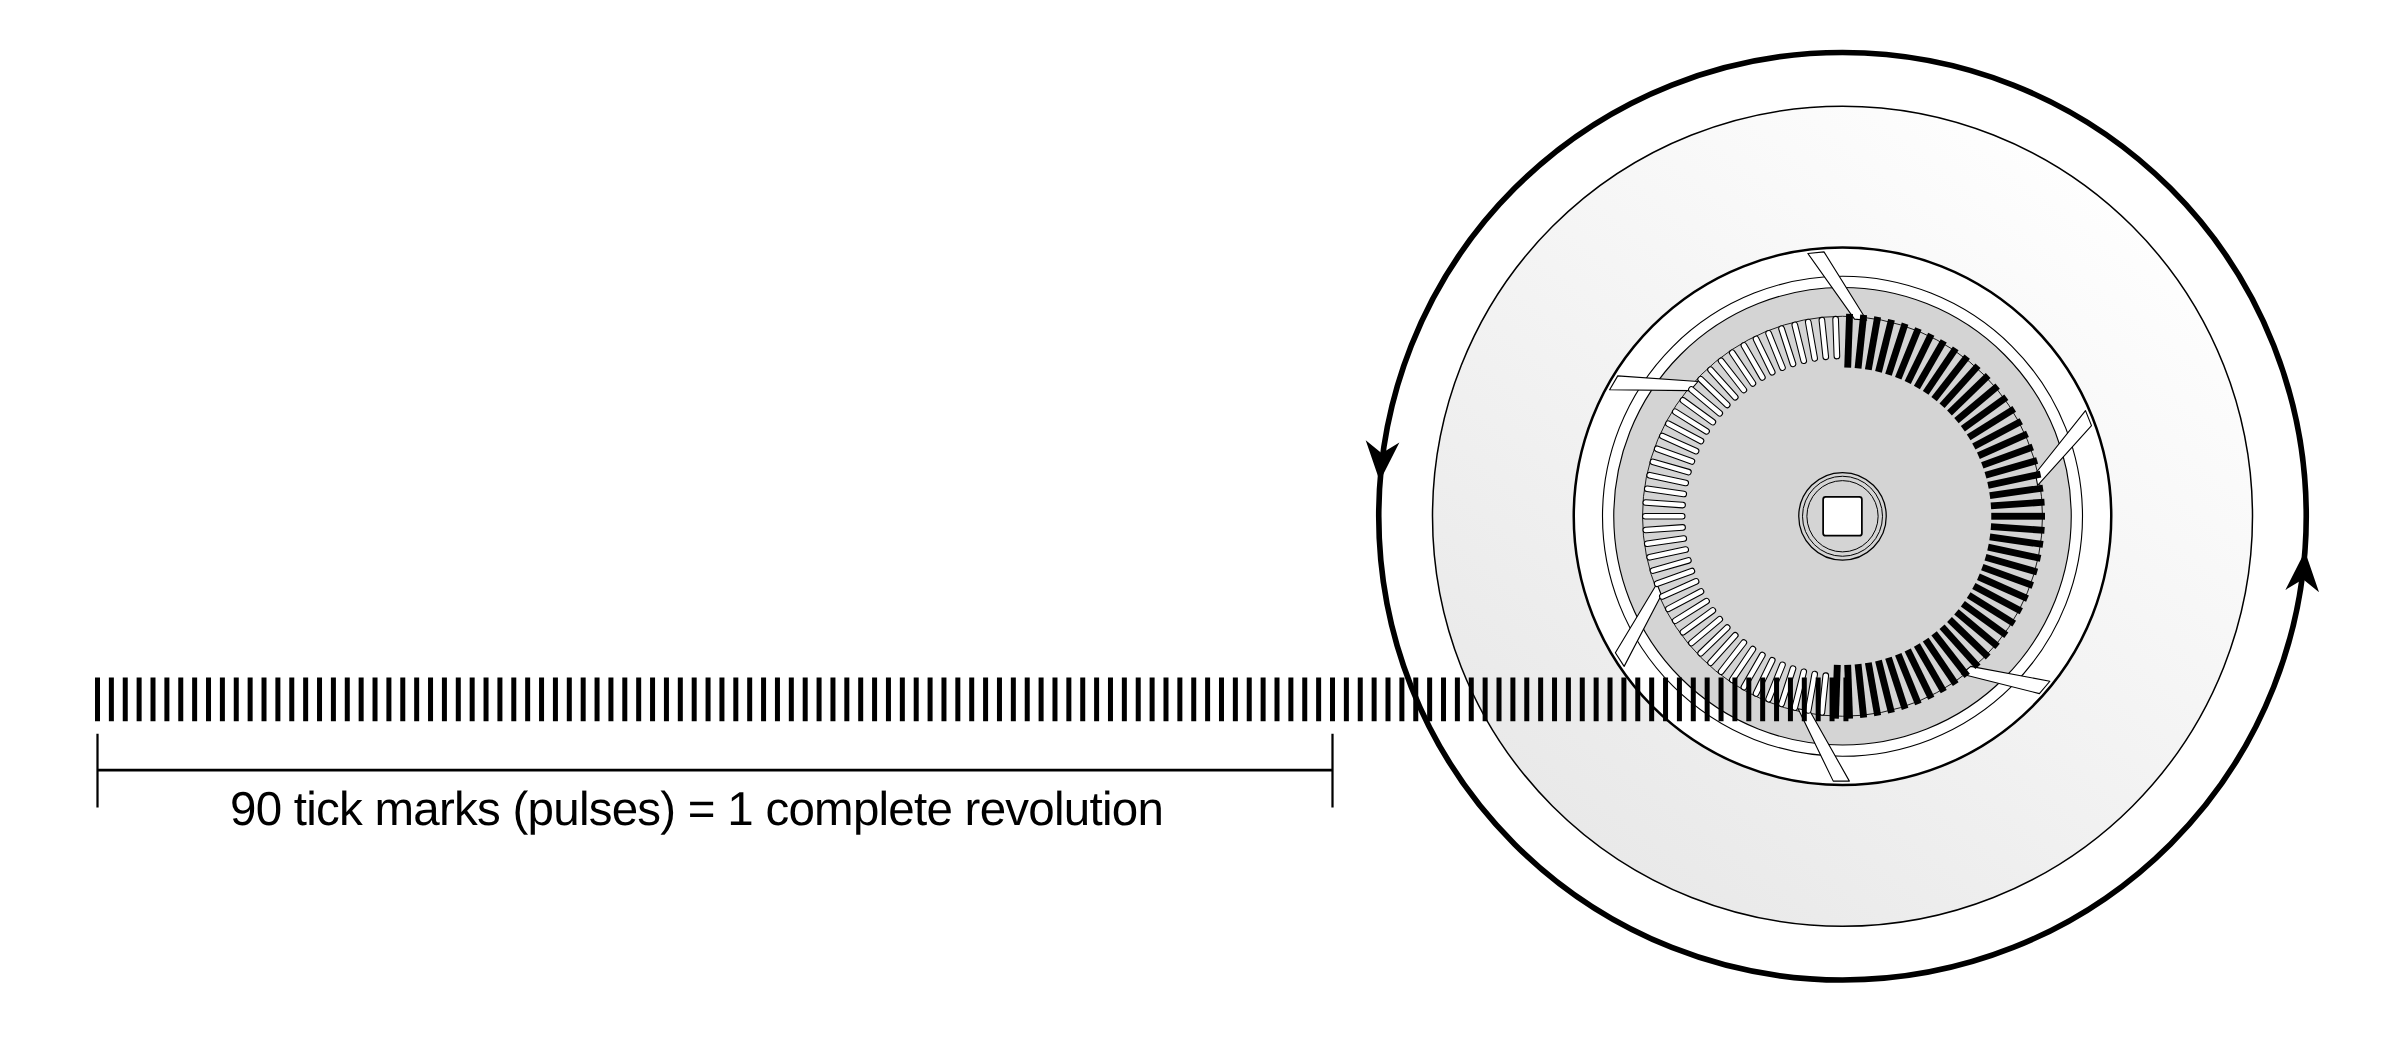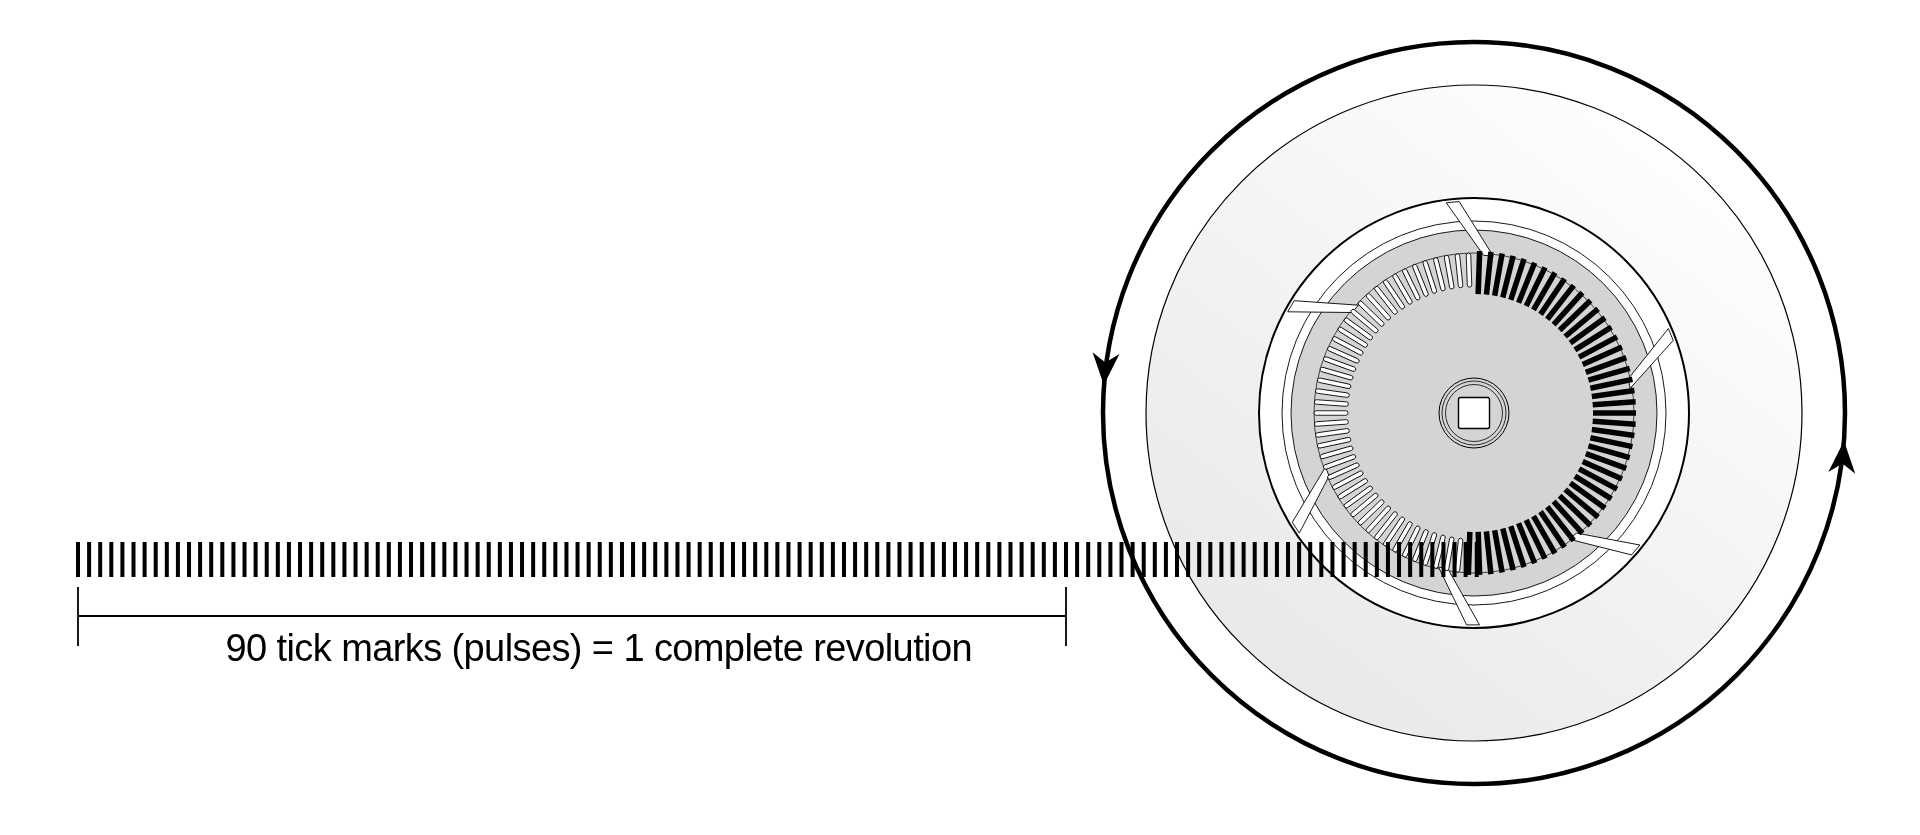--- a/index.html
+++ b/index.html
@@ -15,22 +15,22 @@
     width:1920px;height:835px;background:var(--bg);
     position:relative;overflow:hidden;
     font-family:"Liberation Sans","DejaVu Sans",sans-serif;
   }
   #stage{position:absolute;left:0;top:0;width:1920px;height:835px;}
   svg{display:block;}
   .grad-light{stop-color:var(--grad-light);}
   .grad-shade{stop-color:var(--grad-shade);}
   .ink-stroke{stroke:var(--ink);}
   .caption{
-    position:absolute;left:172px;top:629px;width:800px;
-    text-align:right;font-size:38px;line-height:1.0;
+    position:absolute;left:184px;top:629px;width:800px;
+    text-align:left;font-size:38px;line-height:1.0;
     letter-spacing:-0.6px;color:var(--ink);white-space:nowrap;
   }
 </style>
 </head>
 <body>
 
 <div id="stage">
   <svg width="1920" height="835" viewBox="0 0 1920 835" xmlns="http://www.w3.org/2000/svg">
     <defs>
       <linearGradient id="faceGrad" x1="0.82" y1="0.04" x2="0.12" y2="0.96">

